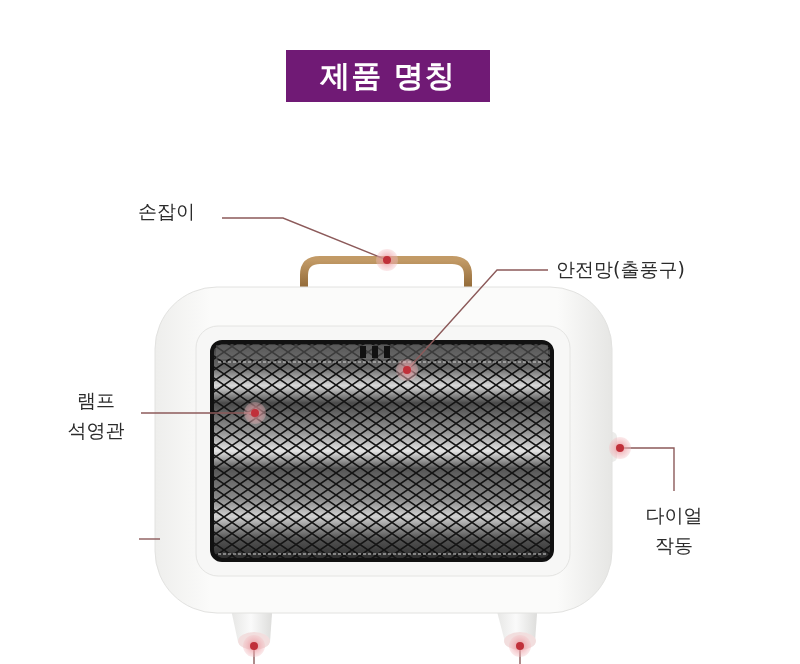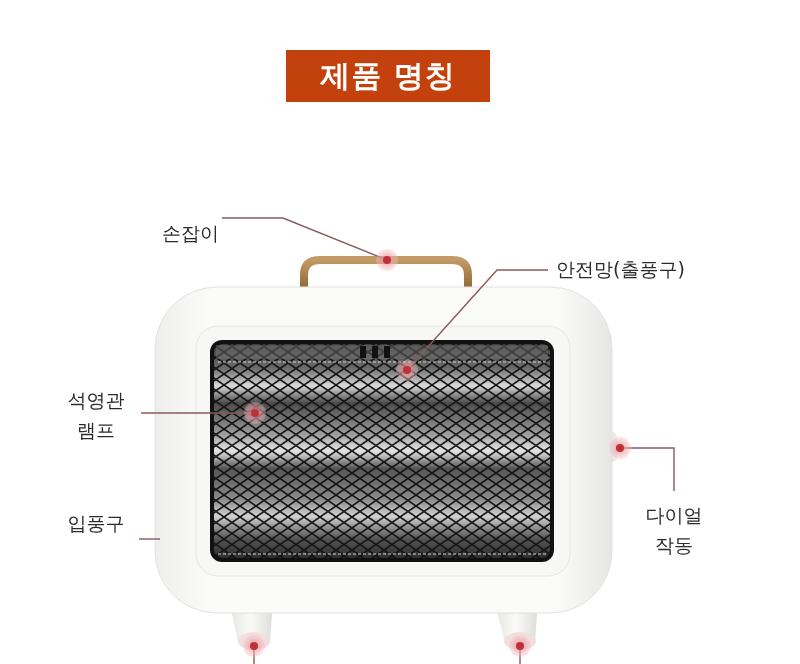--- a/index.html
+++ b/index.html
@@ -1,17 +1,17 @@
 <!DOCTYPE html>
 <html><head>
 <meta charset="utf-8">
 <style>
   html,body{margin:0;padding:0;background:#ffffff;}
   body{width:800px;height:664px;position:relative;overflow:hidden;font-family:"DejaVu Sans","Liberation Sans",sans-serif;color:#2a2a2a;}
-  .title-box{position:absolute;left:286px;top:50px;width:204px;height:52px;background:#c2410c;color:#fff;display:flex;align-items:center;justify-content:center;font-size:30px;font-weight:bold;letter-spacing:1px;}
+  .title-box{position:absolute;left:286px;top:50px;width:204px;height:52px;background:#701a75;color:#fff;display:flex;align-items:center;justify-content:center;font-size:30px;font-weight:bold;letter-spacing:1px;}
   .label{position:absolute;font-size:19px;line-height:30px;color:#2b2b2b;white-space:nowrap;}
   .label.center{text-align:center;}
   svg.diagram{position:absolute;left:0;top:0;}
 </style>
 </head>
 <body>
 
 <div class="title-box">제품 명칭</div>
 
 <svg class="diagram" width="800" height="664" viewBox="0 0 800 664" xmlns="http://www.w3.org/2000/svg">
@@ -113,33 +113,32 @@
         <circle cx="254" cy="646" r="11" fill="url(#halo)"></circle>
         <circle cx="254" cy="646" r="4" fill="#c0303a"></circle>
       </g>
     <g>
         <circle cx="520" cy="646" r="11" fill="url(#halo)"></circle>
         <circle cx="520" cy="646" r="4" fill="#c0303a"></circle>
       </g>
   </g>
 </svg>
 
-<div class="label" style="left:138px;top:218px;margin-left:24px;">
+<div class="label" style="left:138px;top:196px;">
   <span>손잡이</span>
 </div>
 
 <div class="label" style="left:556px;top:254px;">
   <span>안전망(출풍구)</span>
 </div>
 
 <div class="label center" style="left:56px;top:385px;width:80px;">
+  <div>램프</div>
   <div>석영관</div>
-  <div>램프</div>
 </div>
 
 <div class="label center" style="left:56px;top:508px;width:80px;">
-  <div>입풍구</div>
 </div>
 
 <div class="label center" style="left:634px;top:500px;width:80px;">
   <div>다이얼</div>
   <div>작동</div>
 </div>
 
 </body></html>

